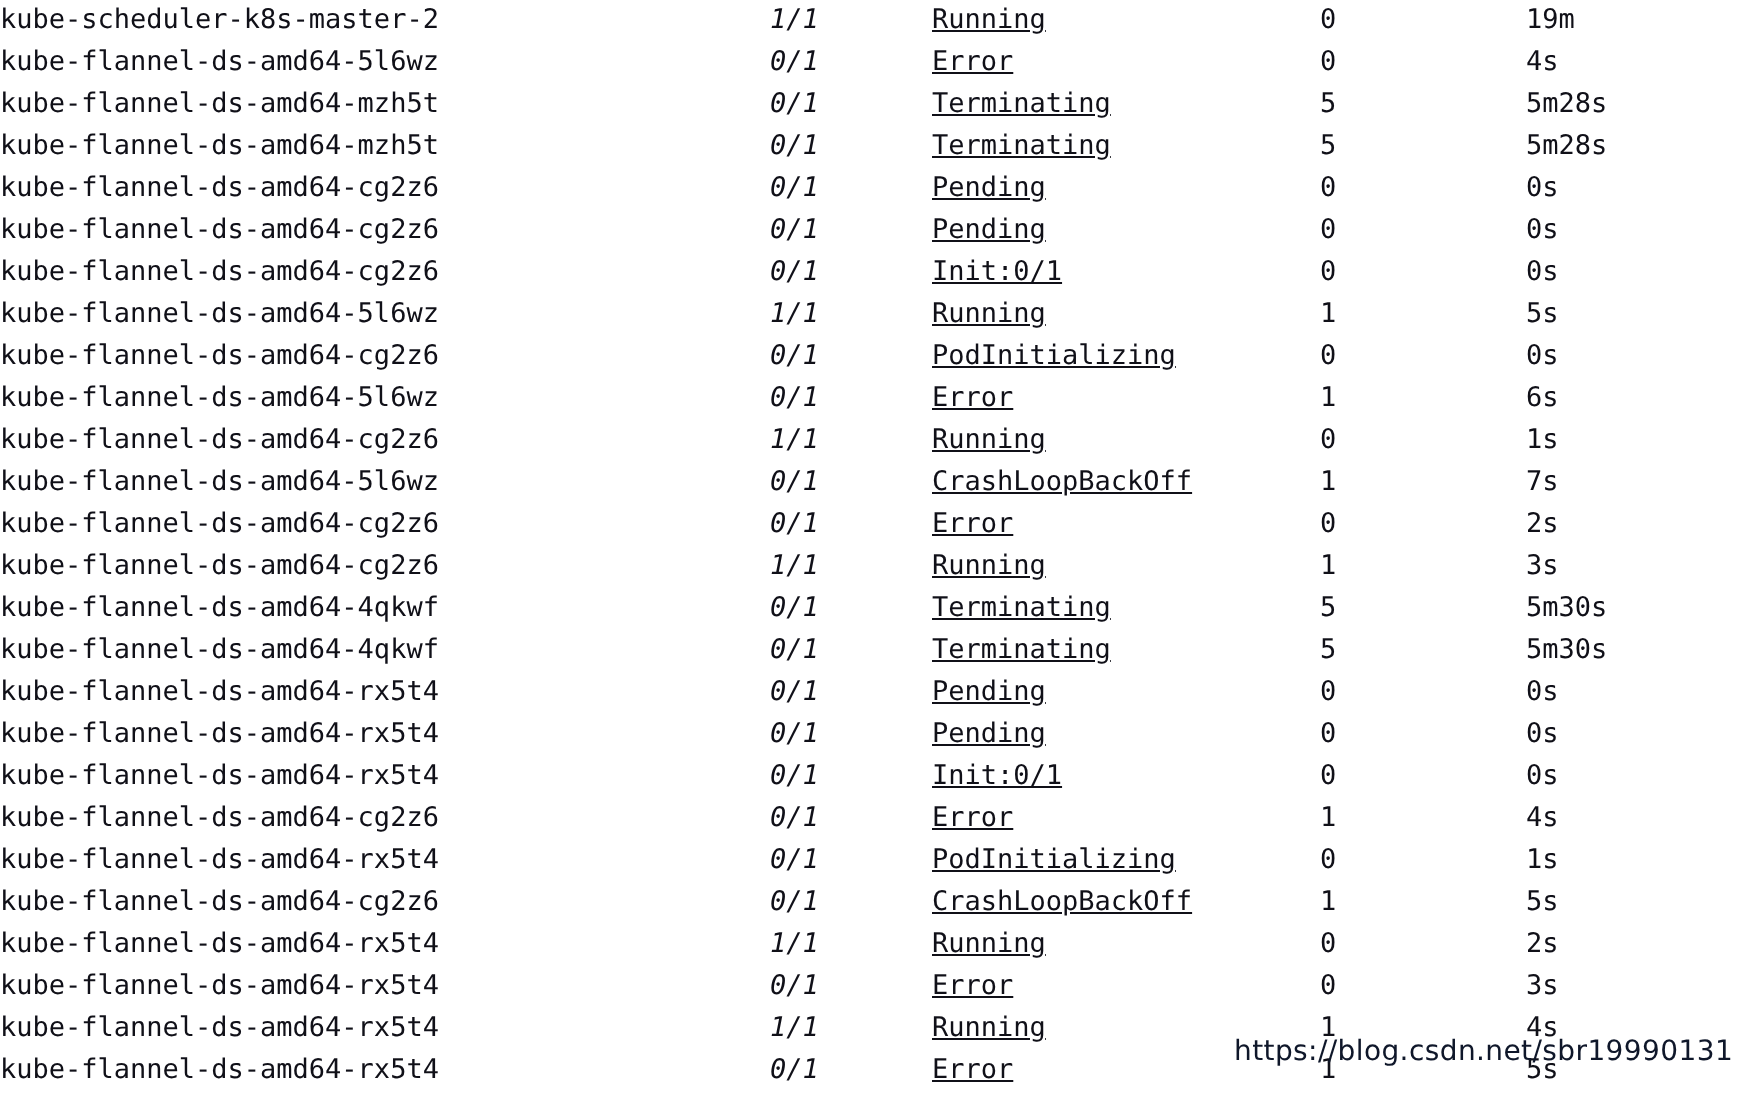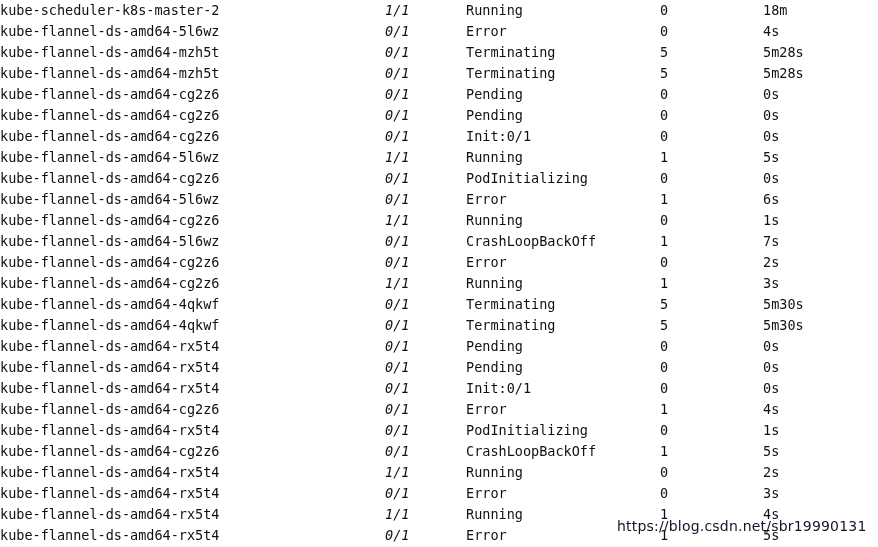--- a/index.html
+++ b/index.html
@@ -38,21 +38,21 @@
     line-height: 21px;
     color: #101018;
     padding: 0;
     margin: 0;
     white-space: pre;
     vertical-align: top;
     letter-spacing: 0px;
   }
   .col-name   { width: 385px; padding-left: 2px; }
   .col-ready  { width:  81px; padding-left: 0px; font-style: italic; }
-  .col-status { width: 194px; padding-left: 0px; }
+  .col-status { width: 194px; padding-left: 0px; text-decoration: underline; }
   .col-restarts { width: 103px; padding-left: 0px; }
   .col-age    { width: 113px; padding-left: 0px; }
 
   .watermark {
     position: absolute;
     left: 617px;
     top: 518px;
     font-family: "DejaVu Sans", "Liberation Sans", sans-serif;
     font-size: 14px;
     line-height: 16px;
@@ -68,21 +68,21 @@
 
 <div id="terminal">
 
   <table class="pod-table">
     <tbody>
         <tr>
           <td class="col-name">kube-scheduler-k8s-master-2</td>
           <td class="col-ready">1/1</td>
           <td class="col-status">Running</td>
           <td class="col-restarts">0</td>
-          <td class="col-age">18m</td>
+          <td class="col-age">19m</td>
         </tr>
         <tr>
           <td class="col-name">kube-flannel-ds-amd64-5l6wz</td>
           <td class="col-ready">0/1</td>
           <td class="col-status">Error</td>
           <td class="col-restarts">0</td>
           <td class="col-age">4s</td>
         </tr>
         <tr>
           <td class="col-name">kube-flannel-ds-amd64-mzh5t</td>

